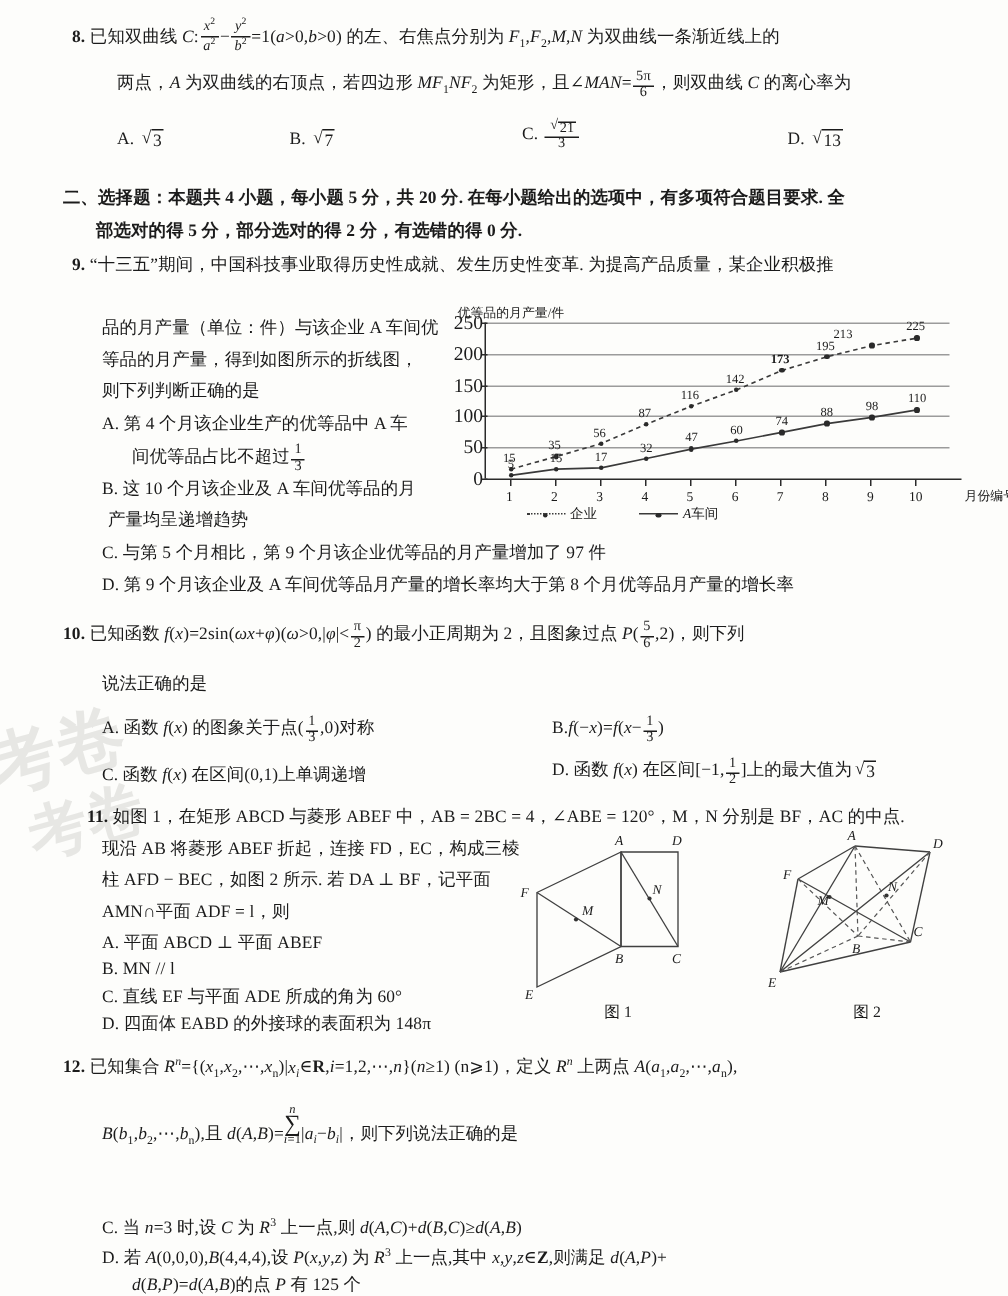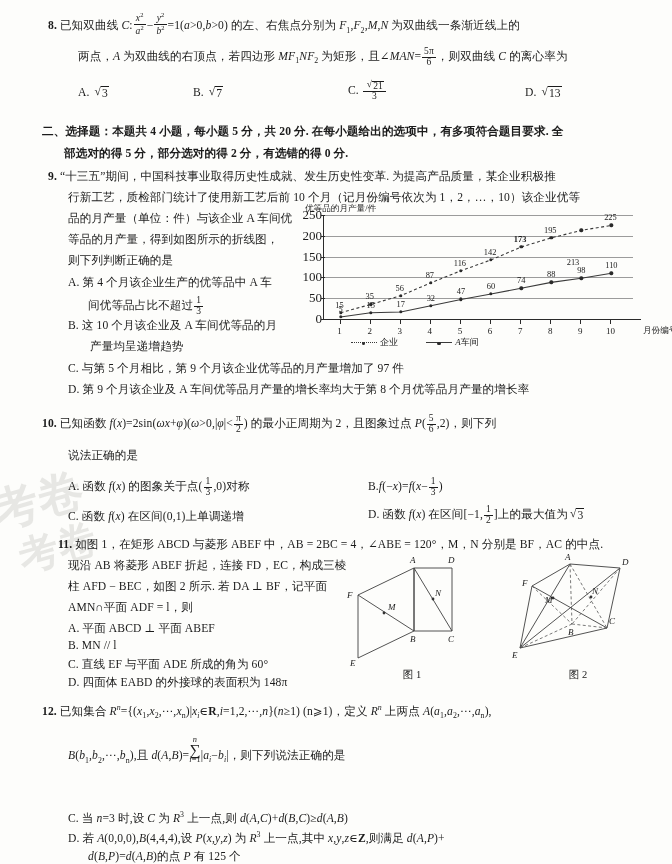--- a/index.html
+++ b/index.html
@@ -83,31 +83,30 @@
     <span class="sq"><span class="rad">√</span><span class="bar">13</span></span>
   </div>
 
   <div class="ln bighead" style="left:42px;top:124px;">二、选择题：本题共 4 小题，每小题 5 分，共 20 分. 在每小题给出的选项中，有多项符合题目要求. 全</div>
   <div class="ln bighead" style="left:64px;top:146px;">部选对的得 5 分，部分选对的得 2 分，有选错的得 0 分.</div>
 
   <div class="ln" style="left:48px;top:169px;">
     <span class="qnum">9.</span>
     <span>“十三五”期间，中国科技事业取得历史性成就、发生历史性变革. 为提高产品质量，某企业积极推</span>
   </div>
-  <div class="ln" style="left:68px;top:190px;">行新工艺，质检部门统计了使用新工艺后前 10 个月（记月份编号依次为 1，2，…，10）该企业优等</div>
   <div class="ln" style="left:68px;top:211px;">品的月产量（单位：件）与该企业 A 车间优</div>
   <div class="ln" style="left:68px;top:232px;">等品的月产量，得到如图所示的折线图，</div>
   <div class="ln" style="left:68px;top:253px;">则下列判断正确的是</div>
 
   <div class="ln" style="left:68px;top:275px;">A. 第 4 个月该企业生产的优等品中 A 车</div>
   <div class="ln" style="left:88px;top:296px;">
     <span>间优等品占比不超过</span><span class="frac"><span class="num">1</span><span class="den">3</span></span>
   </div>
   <div class="ln" style="left:68px;top:318px;">B. 这 10 个月该企业及 A 车间优等品的月</div>
-  <div class="ln" style="left:90px;top:339px;">产量均呈递增趋势</div>
+  <div class="ln" style="left:72px;top:339px;">产量均呈递增趋势</div>
   <div class="ln" style="left:68px;top:361px;">C. 与第 5 个月相比，第 9 个月该企业优等品的月产量增加了 97 件</div>
   <div class="ln" style="left:68px;top:382px;">D. 第 9 个月该企业及 A 车间优等品月产量的增长率均大于第 8 个月优等品月产量的增长率</div>
 
   <div id="chart">
     <div class="cTitle">优等品的月产量/件</div>
     <div class="plot" id="plotarea">
         <div class="ytick" style="top: 104px;">0</div>
         <div class="ytickmark" style="top: 104px;"></div>
         <div class="grid" style="top: 83.2px;"></div>
         <div class="ytick" style="top: 83.2px;">50</div>
@@ -138,21 +137,21 @@
         <div class="dlab" style="left: 105.845px; top: 64.808px;">87</div>
         <div class="pt" style="left: 136.942px; top: 55.744px;"></div>
         <div class="dlab" style="left: 135.942px; top: 52.744px;">116</div>
         <div class="pt" style="left: 167.039px; top: 44.928px;"></div>
         <div class="dlab" style="left: 166.039px; top: 41.928px;">142</div>
         <div class="pt" style="left: 197.136px; top: 32.032px;"></div>
         <div class="dlab" style="left: 196.136px; top: 29.032px; font-weight: bold;">173</div>
         <div class="pt" style="left: 227.233px; top: 22.88px;"></div>
         <div class="dlab" style="left: 226.233px; top: 19.88px;">195</div>
         <div class="pt" style="left: 257.33px; top: 15.392px;"></div>
-        <div class="dlab" style="left: 249px; top: 12.392px; margin-top: 40px;">213</div>
+        <div class="dlab" style="left: 238px; top: 12.392px;">213</div>
         <div class="pt" style="left: 287.427px; top: 10.4px;"></div>
         <div class="dlab" style="left: 286.427px; top: 7.4px;">225</div>
         <div class="pt" style="left: 16.5534px; top: 101.92px;"></div>
         <div class="dlab" style="left: 16.5534px; top: 98.92px;">5</div>
         <div class="pt" style="left: 46.6505px; top: 97.76px;"></div>
         <div class="dlab" style="left: 46.6505px; top: 94.76px;">15</div>
         <div class="pt" style="left: 76.7476px; top: 96.928px;"></div>
         <div class="dlab" style="left: 76.7476px; top: 93.928px;">17</div>
         <div class="pt" style="left: 106.845px; top: 90.688px;"></div>
         <div class="dlab" style="left: 106.845px; top: 87.688px;">32</div>

